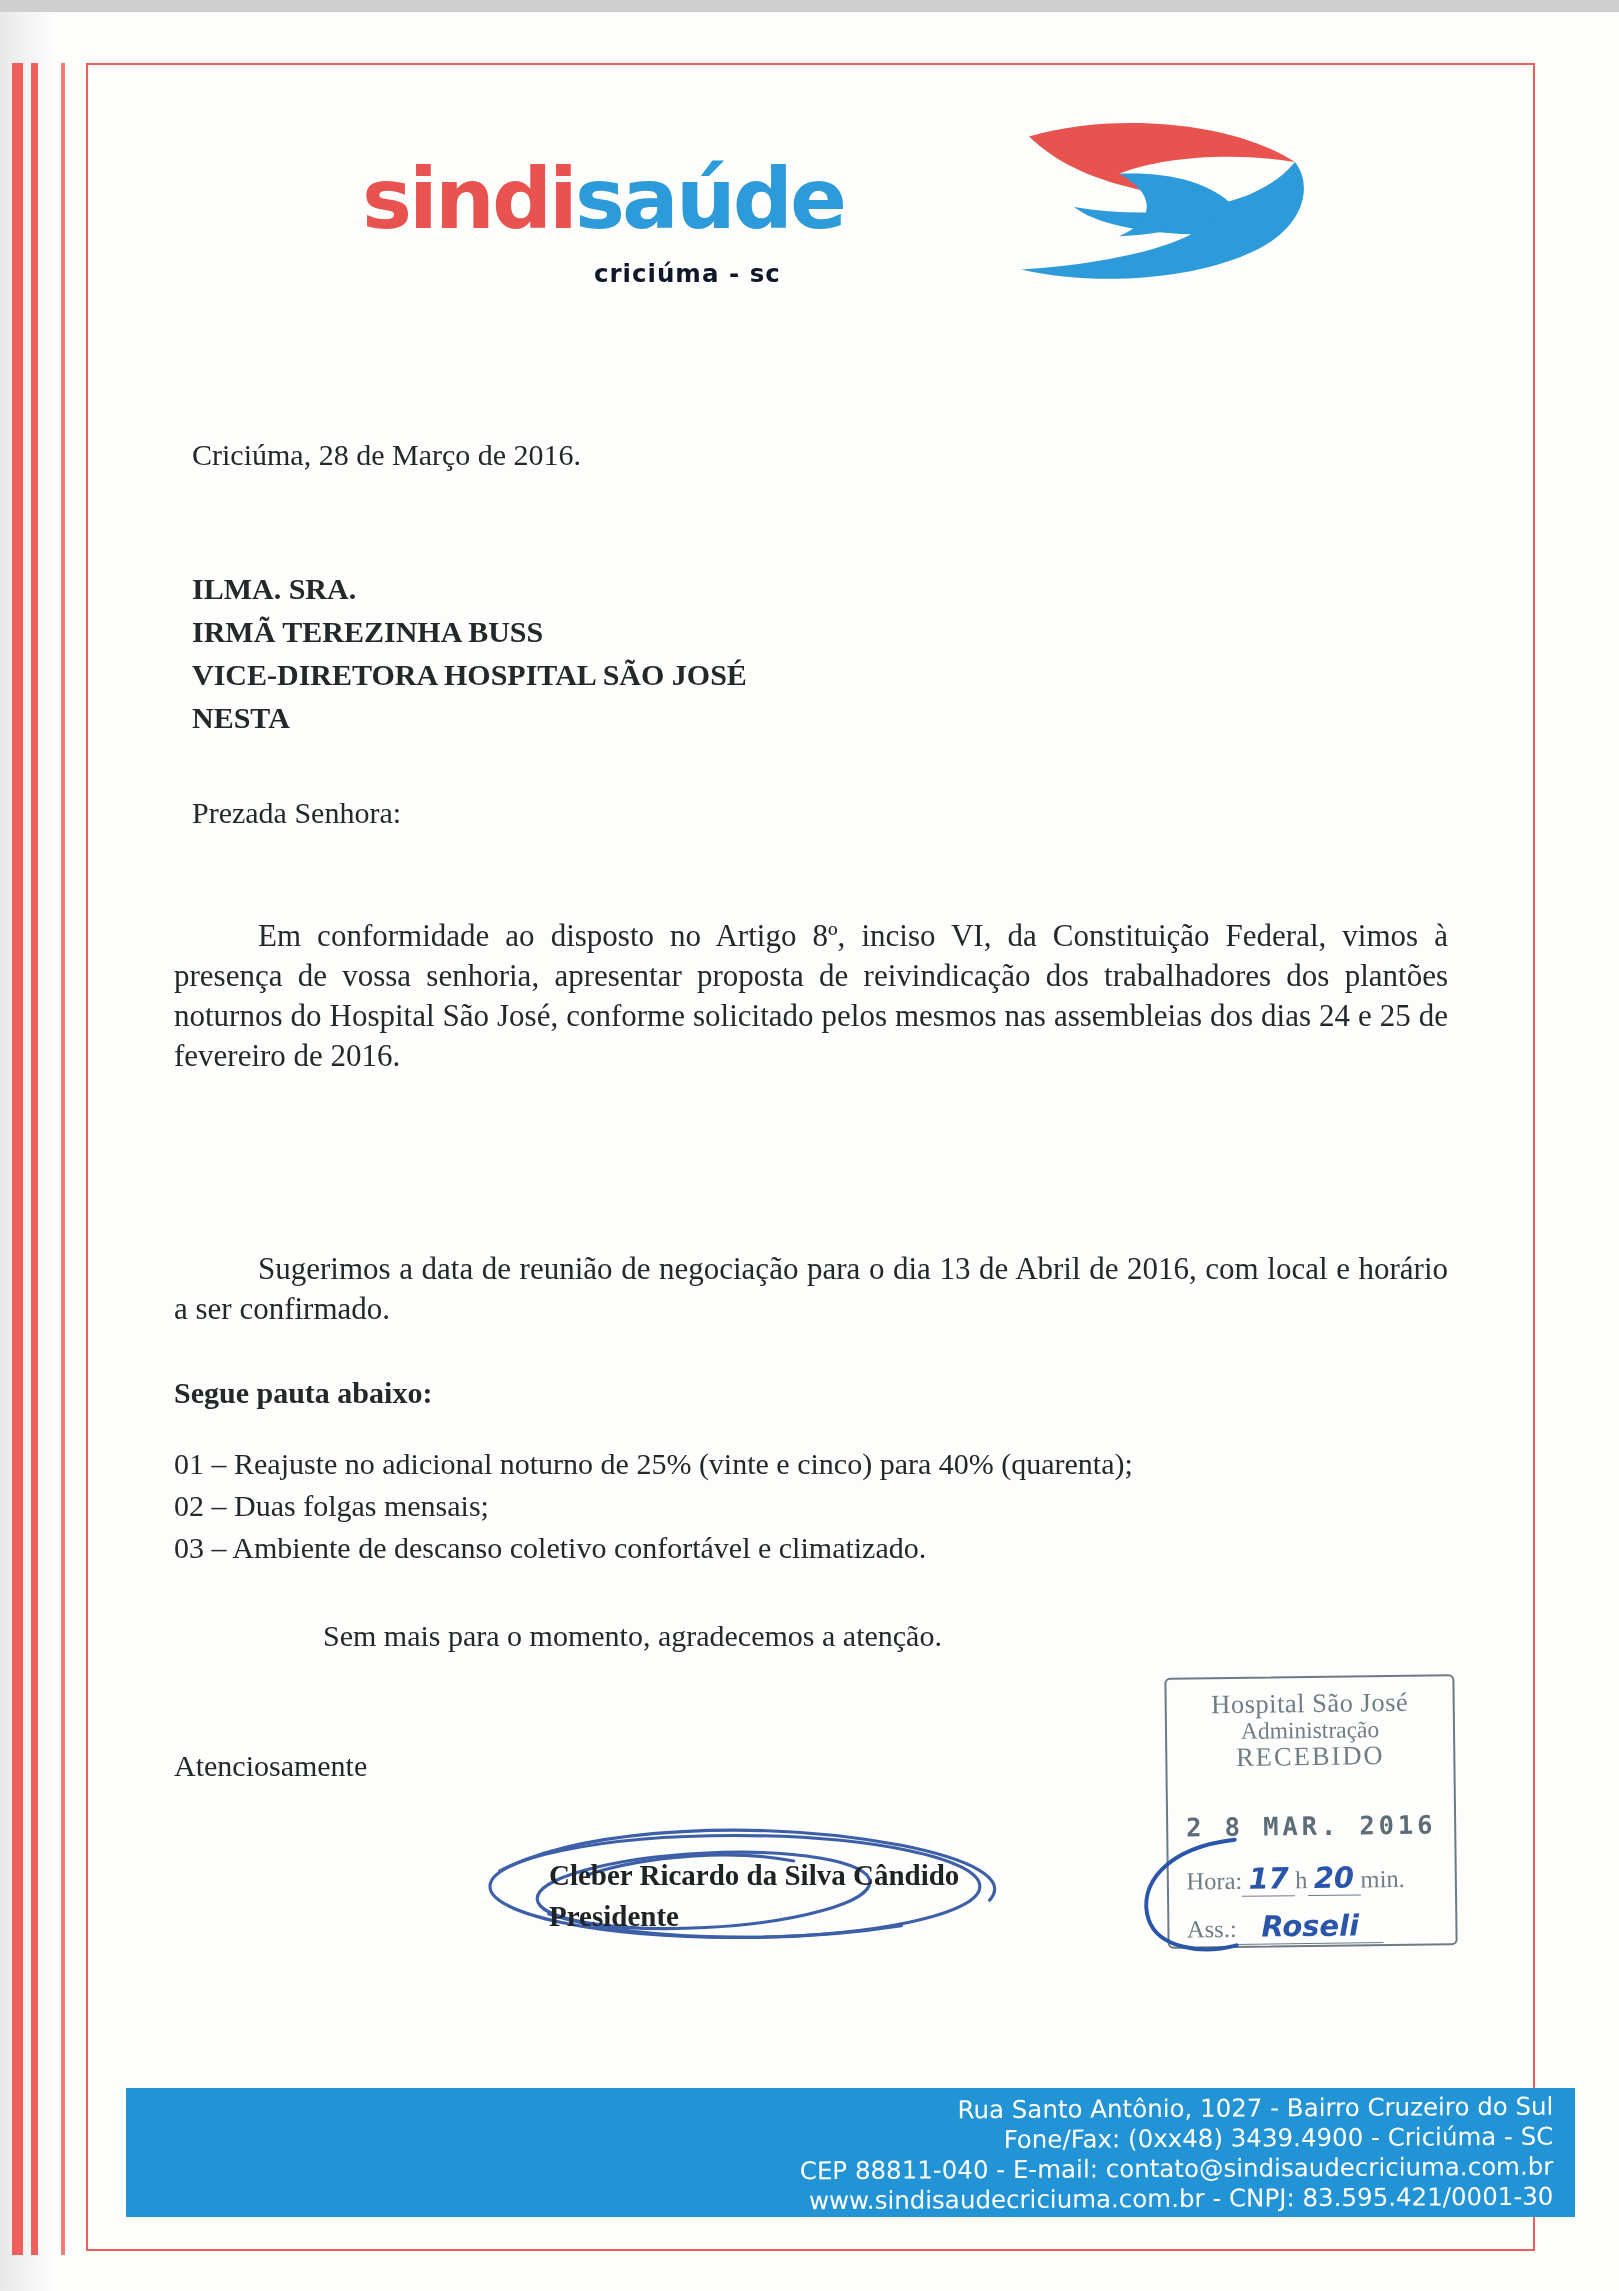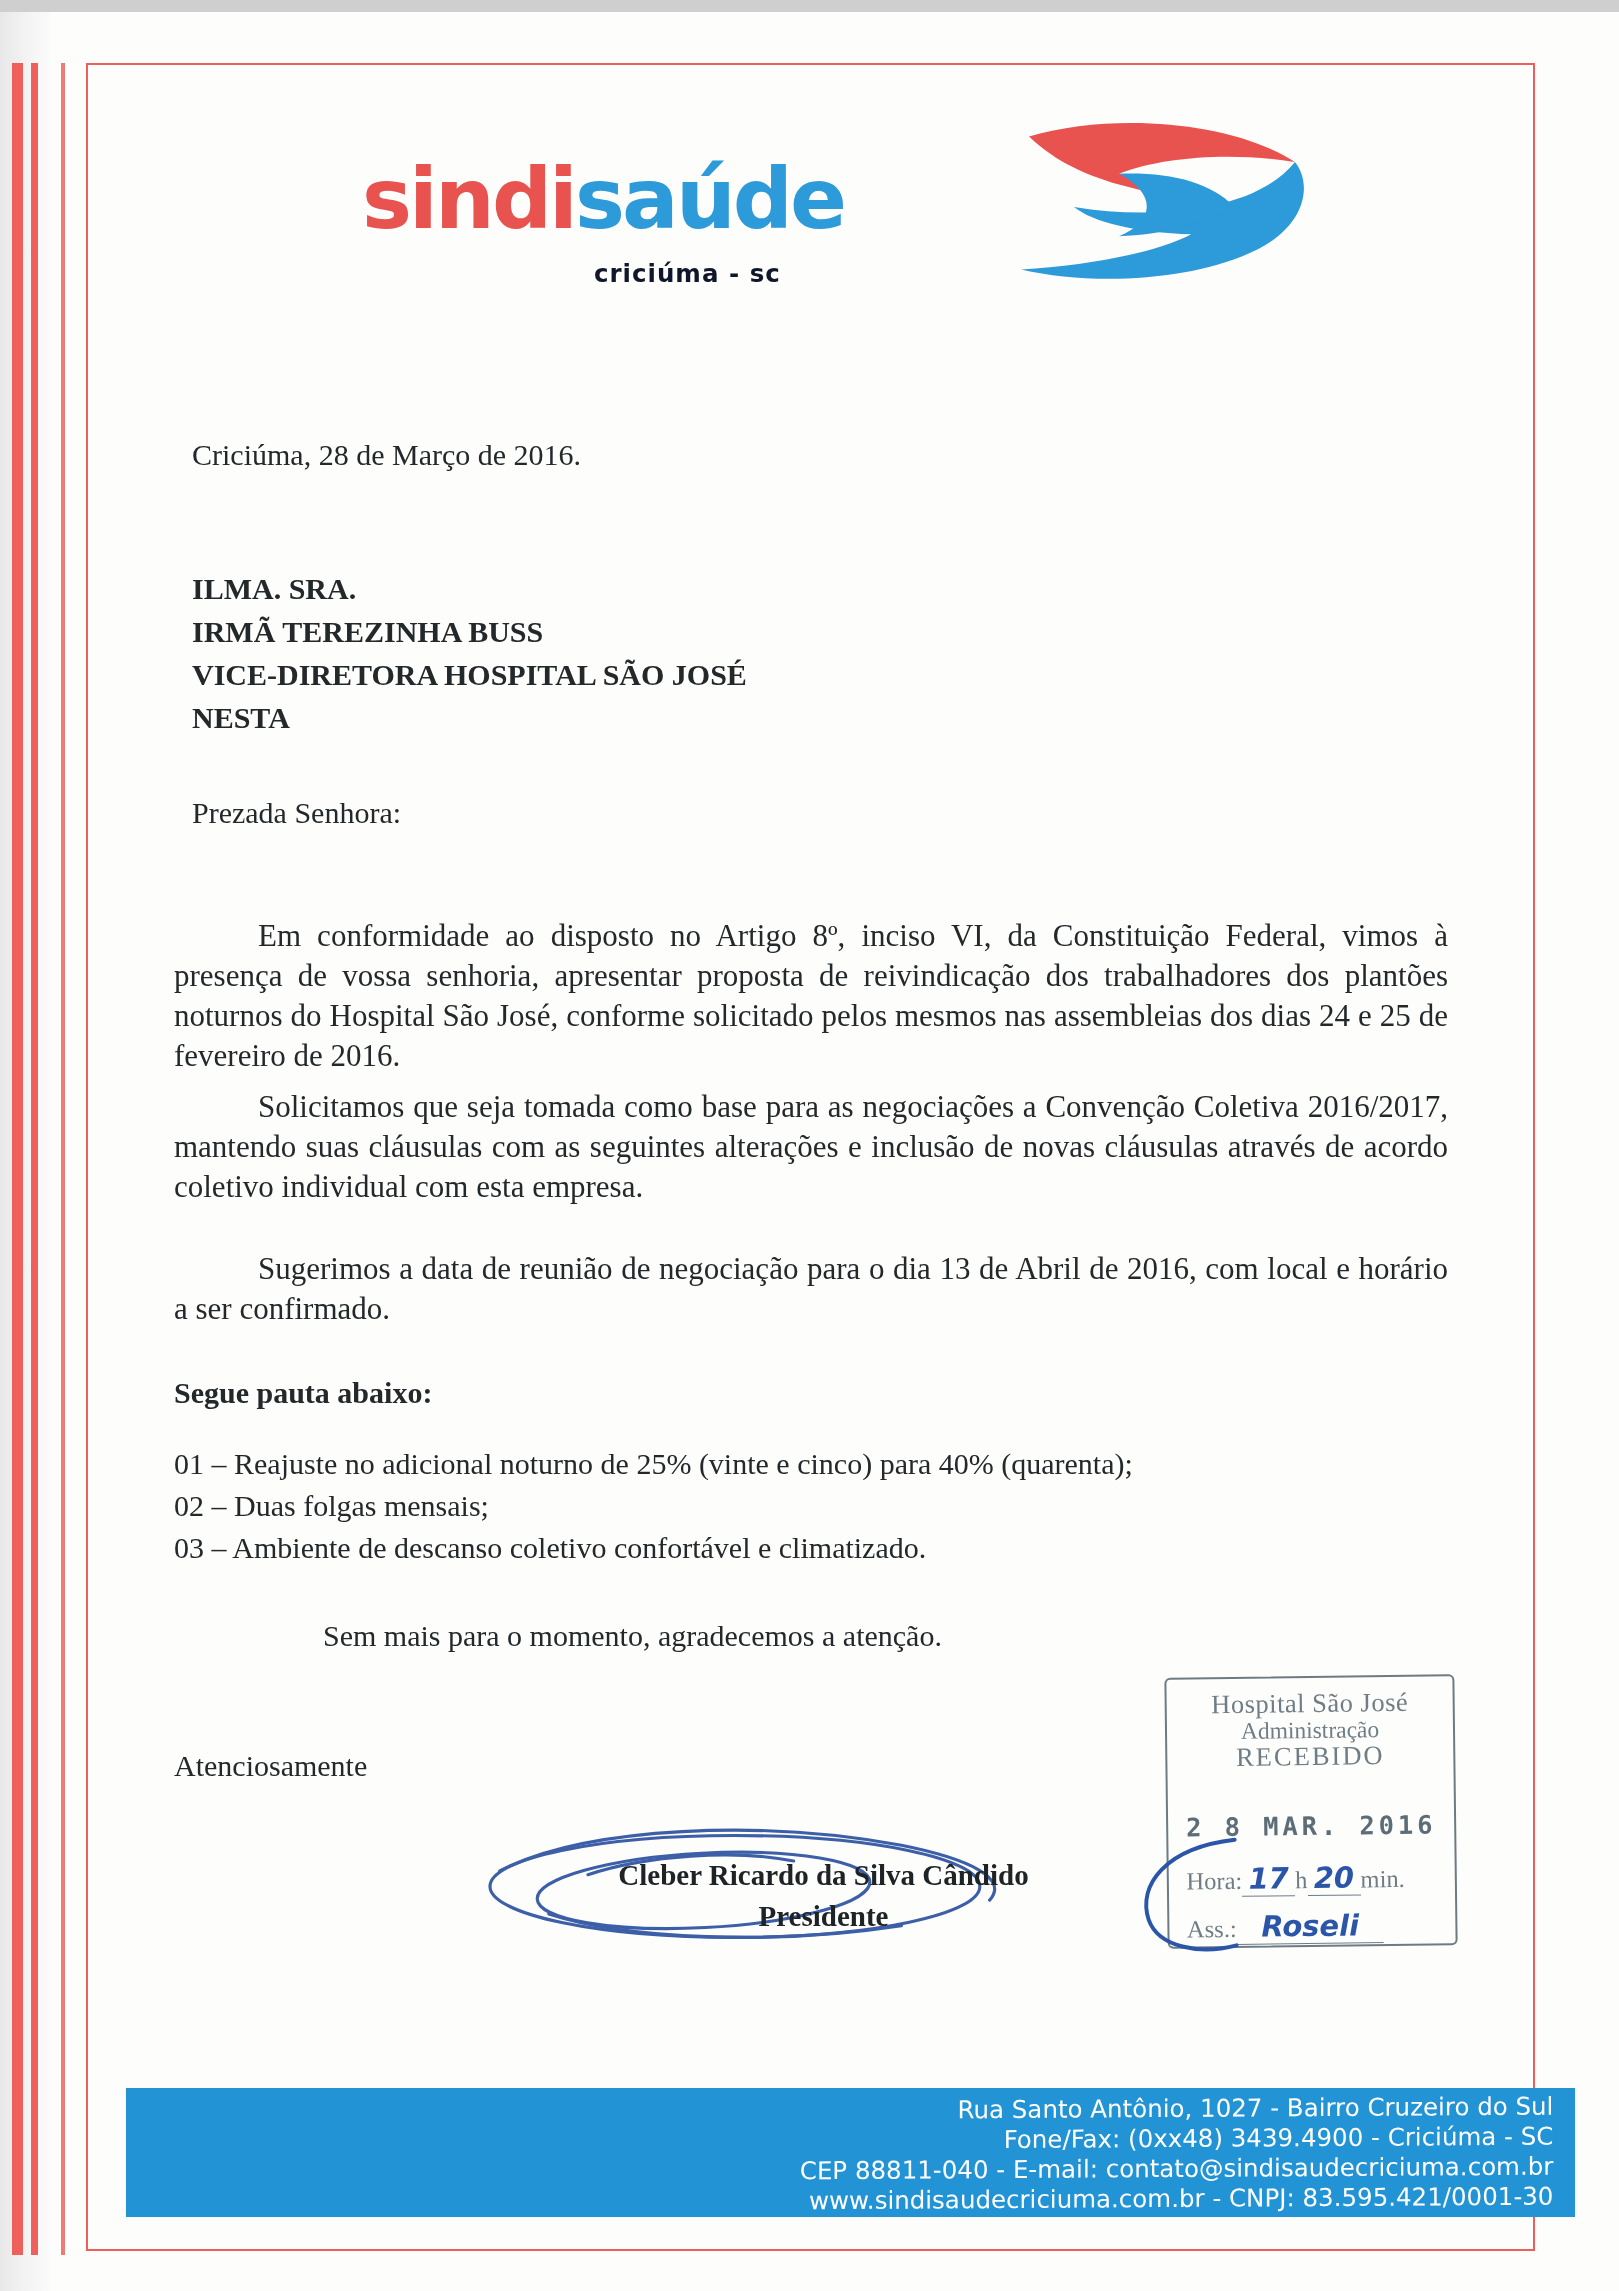--- a/index.html
+++ b/index.html
@@ -82,21 +82,21 @@
   }
   #p1{top:904px;}
   #p2{top:1075px;}
   #p3{top:1237px;}
   #pauta{left:174px;top:1364px;font-size:30px;font-weight:bold;}
   #list{left:174px;top:1431px;font-size:30px;line-height:42px;white-space:pre-line;}
   #closing{left:323px;top:1607px;font-size:30px;}
   #sincerely{left:174px;top:1737px;font-size:30px;}
 
   
-  #signblock{position:absolute;left:549px;top:1843px;width:549px;text-align:center;}
+  #signblock{position:absolute;left:549px;top:1843px;width:549px;text-align:left;}
   #signblock .nm{
     font-size:29px;font-weight:bold;color:#1e2326;
     font-family:"Liberation Serif", serif;line-height:41px;
   }
   #scribble{position:absolute;left:441px;top:1794px;width:627px;height:157px;}
 
   
   #stamp{
     position:absolute;left:1166px;top:1664px;width:286px;height:267px;
     border:2px solid #6d7b84;border-radius:5.9px;
@@ -169,21 +169,20 @@
   <div class="txt" id="date">Criciúma, 28 de Março de 2016.</div>
 
   <div class="txt" id="addr">ILMA. SRA.
 IRMÃ TEREZINHA BUSS
 VICE-DIRETORA HOSPITAL SÃO JOSÉ
 NESTA</div>
 
   <div class="txt" id="greet">Prezada Senhora:</div>
 
   <div class="txt para" id="p1">Em conformidade ao disposto no Artigo 8º, inciso VI, da Constituição Federal, vimos à presença de vossa senhoria, apresentar proposta de reivindicação dos trabalhadores dos plantões noturnos do Hospital São José, conforme solicitado pelos mesmos nas assembleias dos dias 24 e 25 de fevereiro de 2016.</div>
-  <div class="txt para" id="p2">Solicitamos que seja tomada como base para as negociações a Convenção Coletiva 2016/2017, mantendo suas cláusulas com as seguintes alterações e inclusão de novas cláusulas através de acordo coletivo individual com esta empresa.</div>
   <div class="txt para" id="p3">Sugerimos a data de reunião de negociação para o dia 13 de Abril de 2016, com local e horário a ser confirmado.</div>
 
   <div class="txt" id="pauta">Segue pauta abaixo:</div>
   <div class="txt" id="list">01 – Reajuste no adicional noturno de 25% (vinte e cinco) para 40% (quarenta);
 02 – Duas folgas mensais;
 03 – Ambiente de descanso coletivo confortável e climatizado.</div>
 
   <div class="txt" id="closing">Sem mais para o momento, agradecemos a atenção.</div>
   <div class="txt" id="sincerely">Atenciosamente</div>
 

